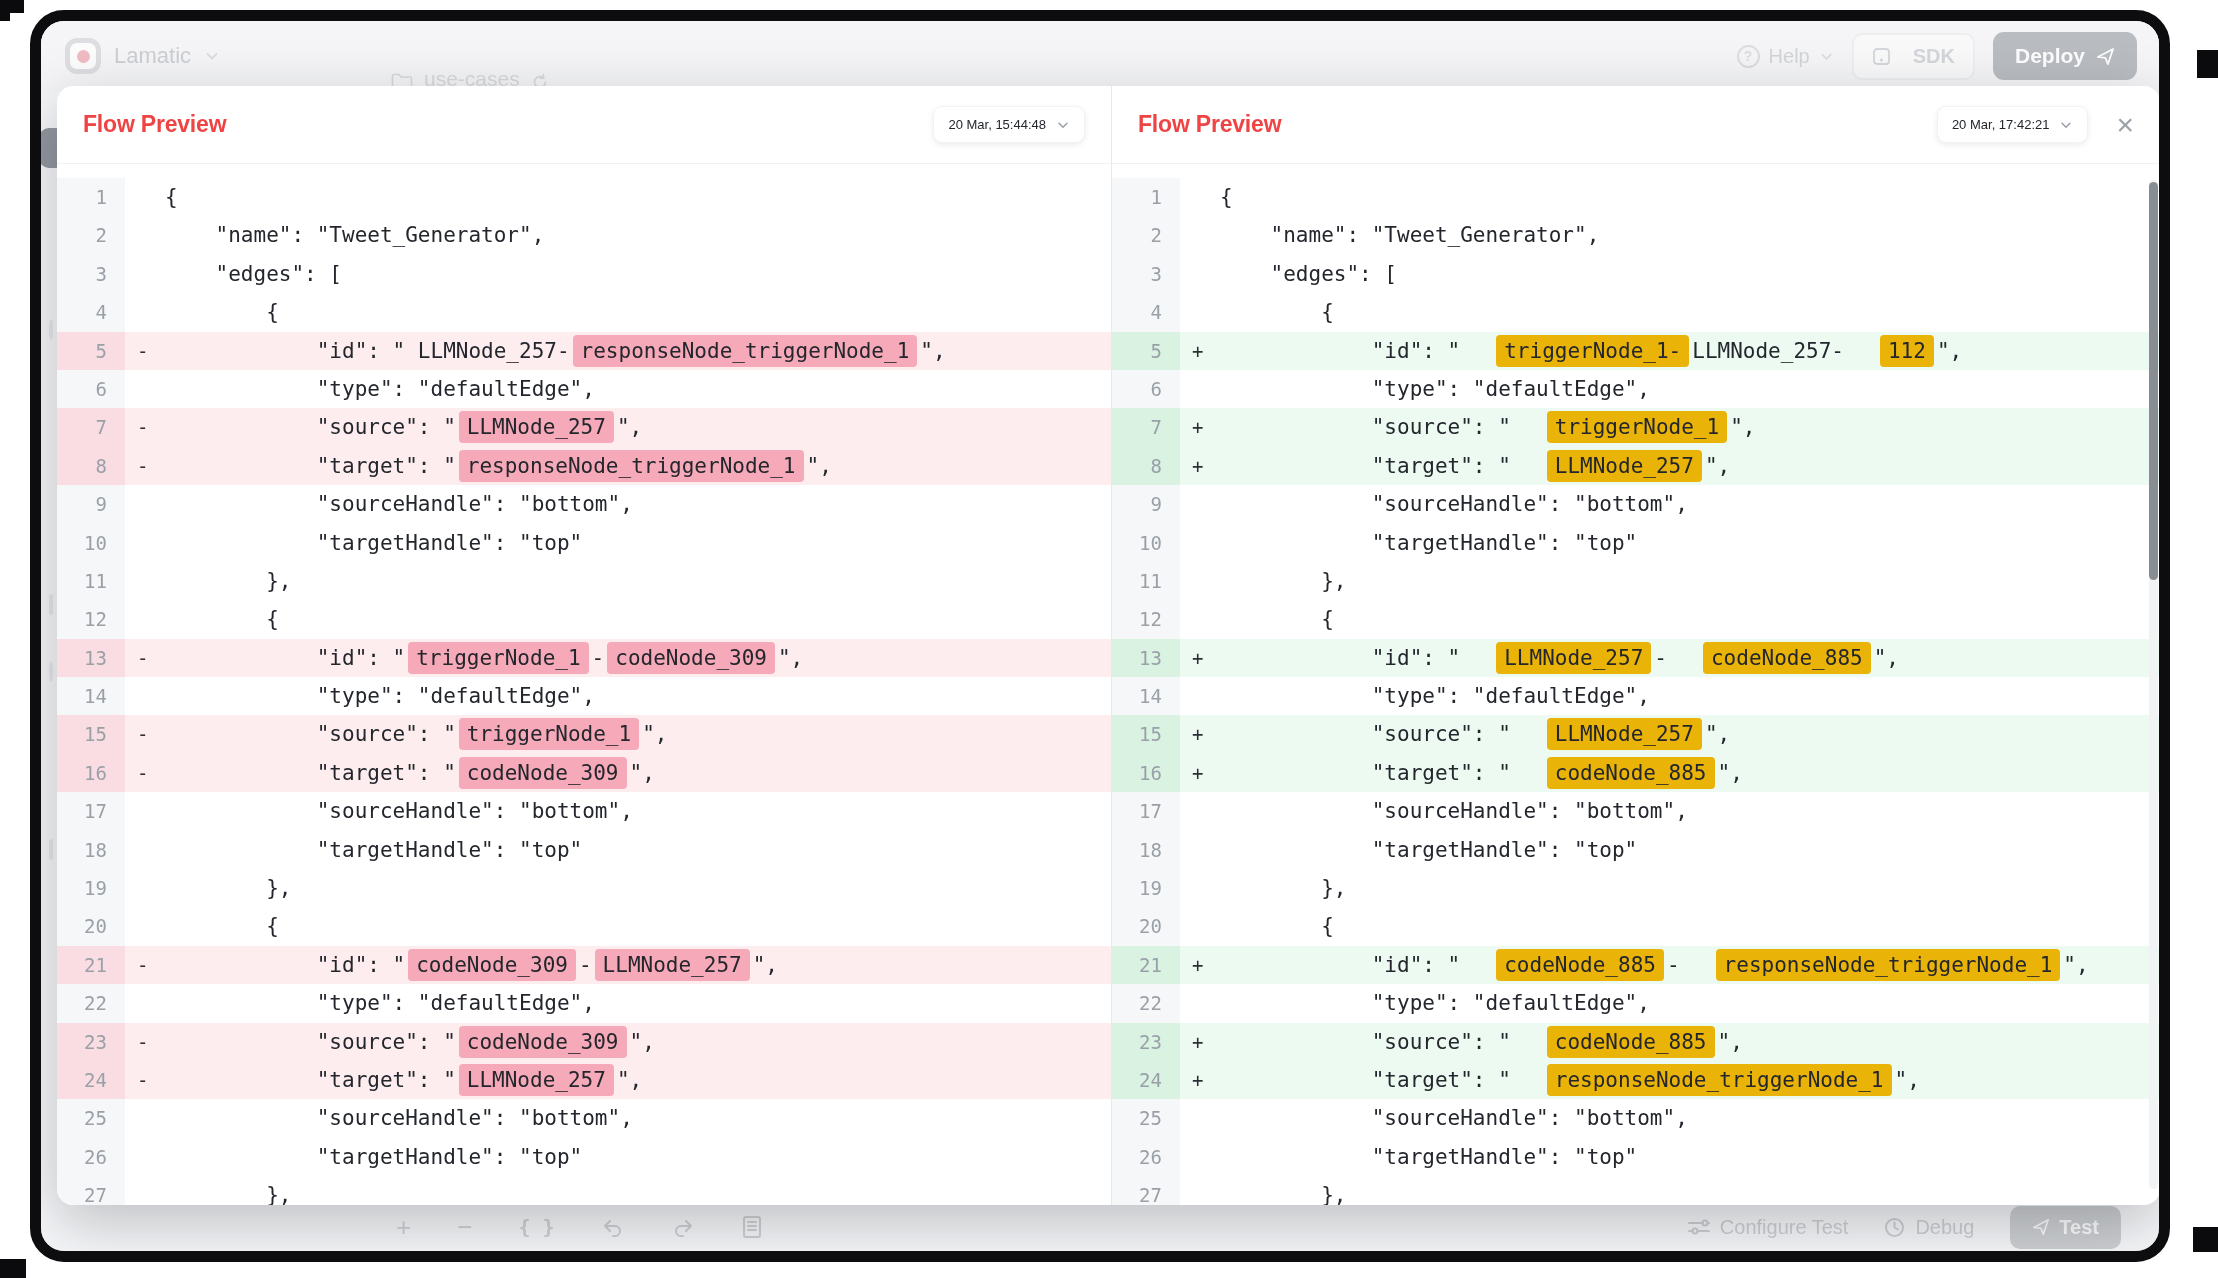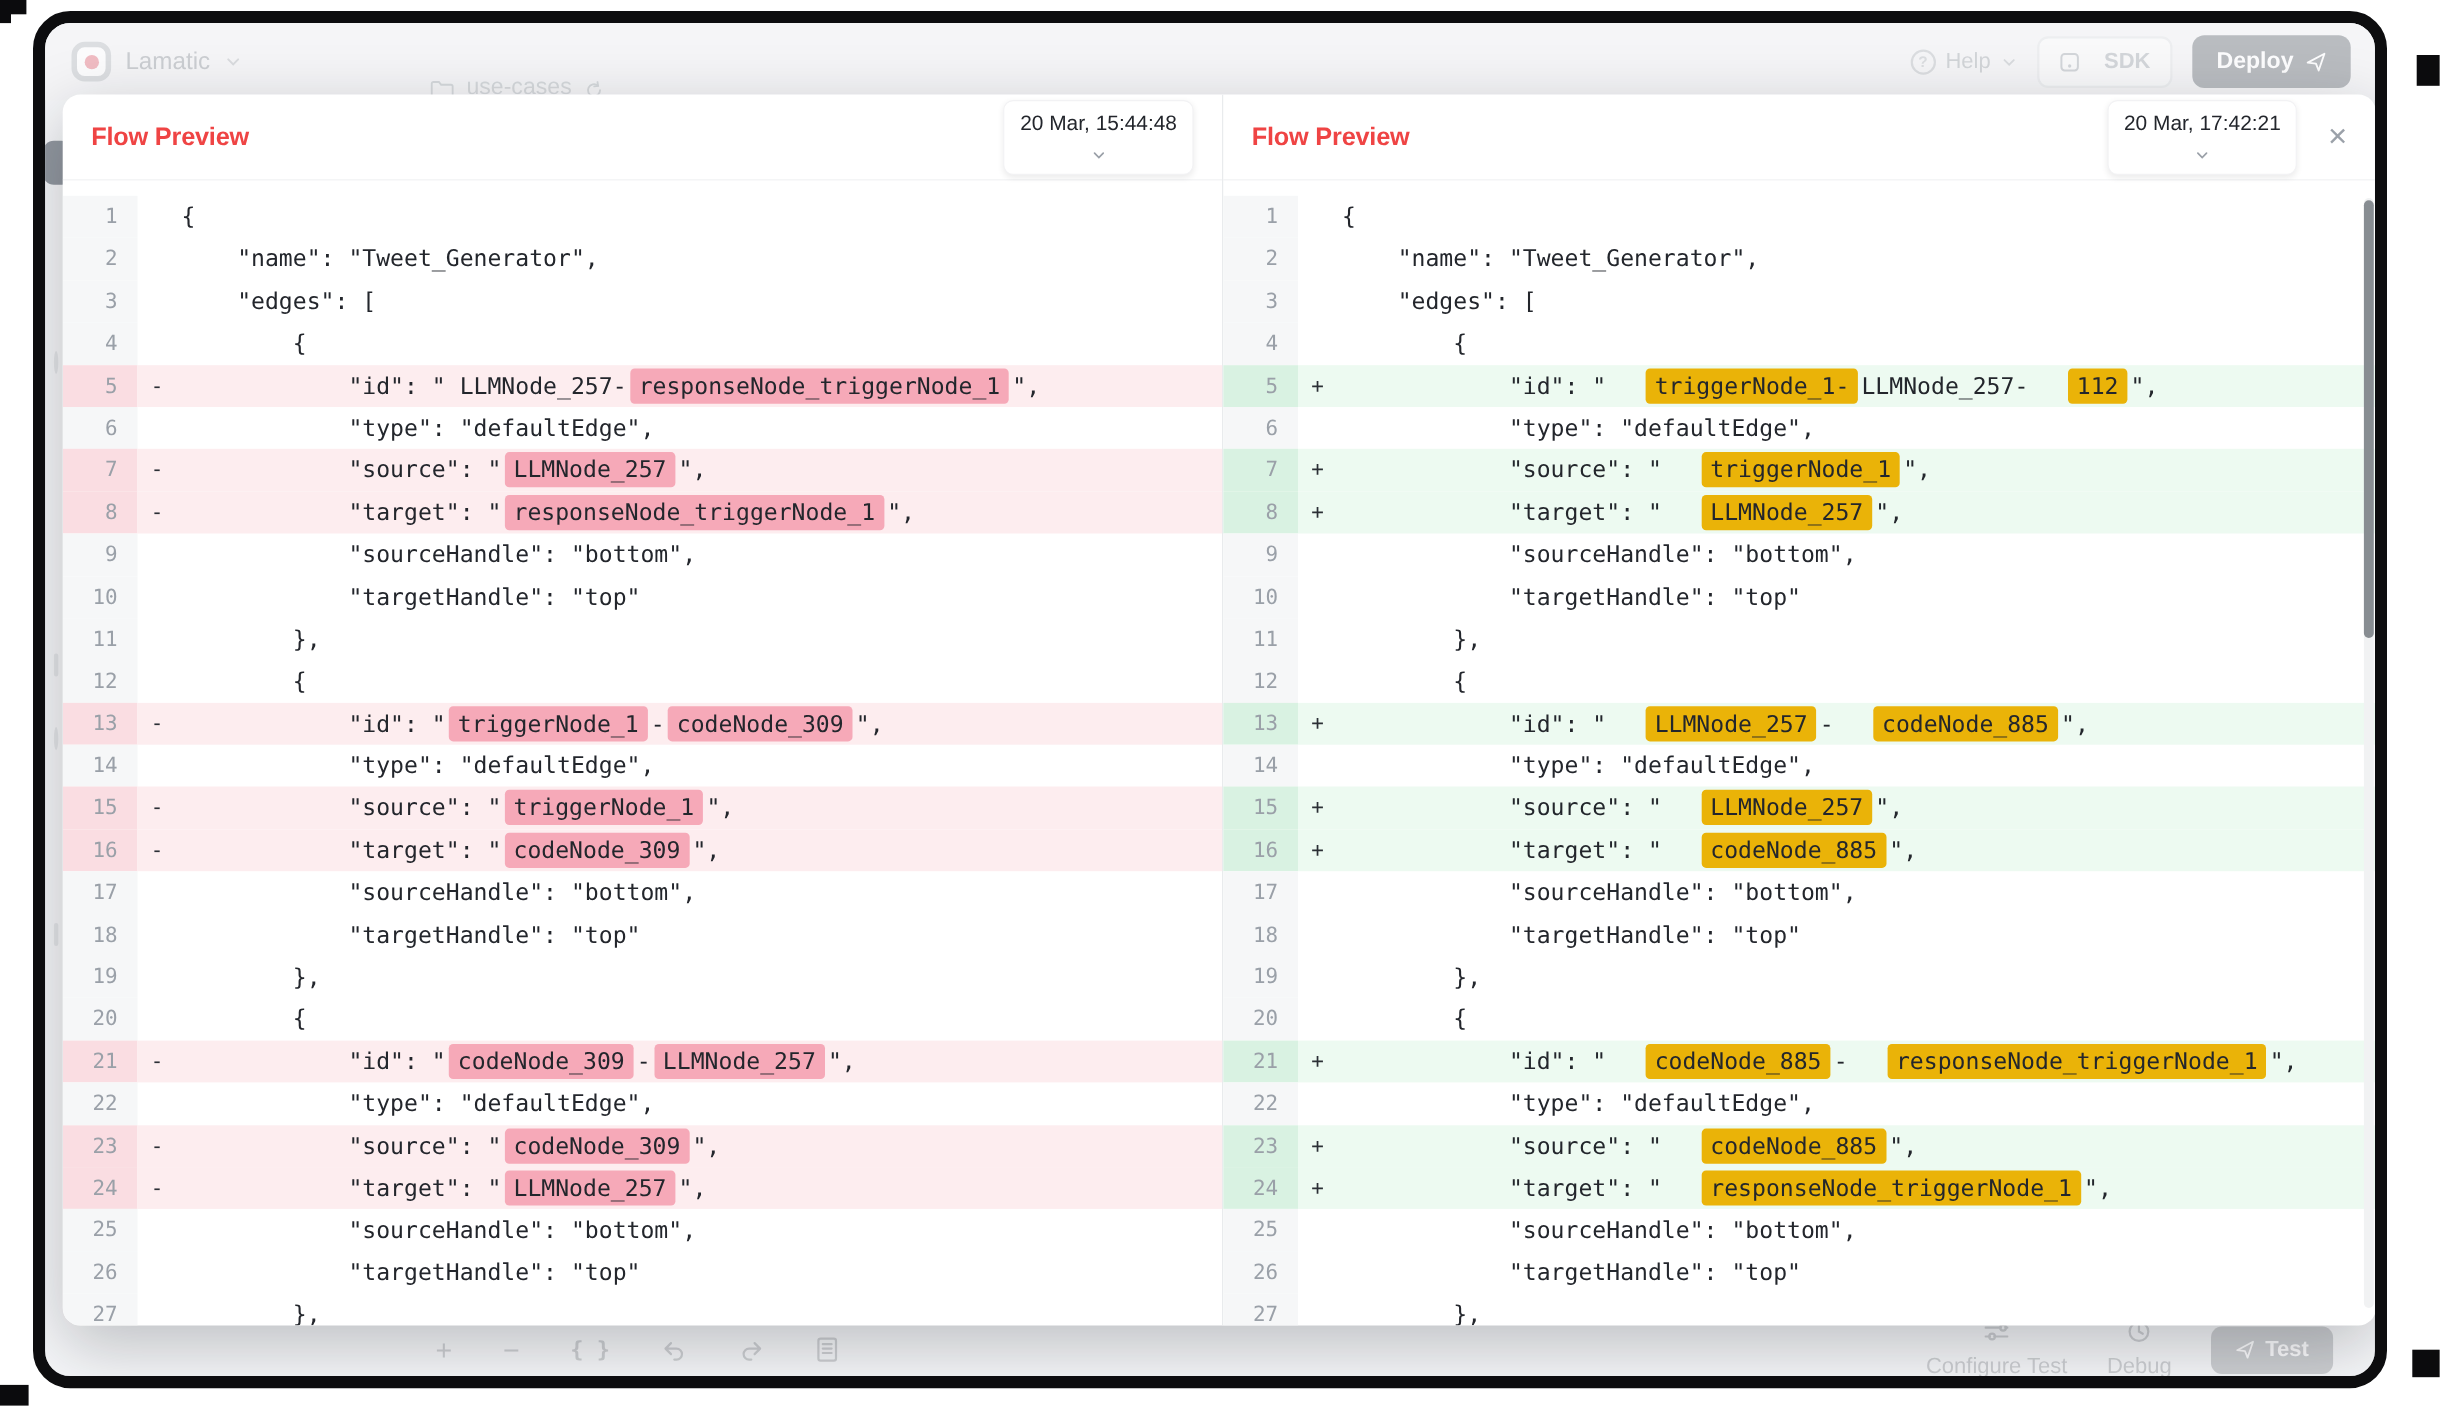--- a/index.html
+++ b/index.html
@@ -46,21 +46,21 @@
   .sidebar-hint { position:absolute; left:8px; color:#9ba0a7; opacity:.55; }
   .hint-sq { width:20px; height:20px; border:2px solid #9ba0a7; border-radius:5px; }
   .hint-ci { width:18px; height:18px; border:2px solid #9ba0a7; border-radius:50%; }
 
   .bottombar { position:absolute; left:0; top:1182px; width:100%; height:48px; }
   .bb-left { position:absolute; left:355px; top:0; height:48px; display:flex; align-items:center; gap:46px;
              color:#83898f; }
   .bb-ic { font-size:26px; font-weight:500; display:inline-flex; align-items:center; }
   .bb-ic.braces { font-family:"DejaVu Sans Mono", monospace; font-size:20px; font-weight:700; }
   .bb-right { position:absolute; right:38px; top:0; height:48px; display:flex; align-items:center; gap:36px; }
-  .bb-link { display:flex; align-items:center; gap:10px; color:#80868d; font-size:20px; font-weight:500;flex-direction:column; }
+  .bb-link { display:flex; align-items:center; gap:10px; color:#80868d; font-size:20px; font-weight:500; }
   .test-btn { display:flex; align-items:center; gap:9px; background:#82878d; color:#fff; border-radius:10px;
               padding:10px 22px; font-size:20px; font-weight:600; }
 
   
   .overlay { position:absolute; inset:0; background:rgba(251,252,253,.62); z-index:30; }
 
   .side-pill { position:absolute; left:-2px; top:107px; width:27px; height:40px; background:#9298a0;
                border-radius:10px; z-index:35; }
 
   
@@ -68,21 +68,21 @@
            border-radius:16px; z-index:50; box-shadow:0 18px 60px rgba(20,24,32,.25);
            display:flex; overflow:hidden; }
   .panel { display:flex; flex-direction:column; height:100%; }
   .panel.left { width:1055px; border-right:1px solid #e7e9eb; }
   .panel.right { flex:1; }
   .panel-header { height:78px; flex:none; display:flex; align-items:center; padding:0 26px;
                   border-bottom:1px solid #f0f1f3; }
   .panel-title { font-size:23px; font-weight:700; color:#ef4444; letter-spacing:-.2px; }
   .spacer { flex:1; }
   .ts-btn { display:flex; align-items:center; gap:10px; padding:10px 14px; border-radius:9px; background:#fff;
-            border:1px solid #f2f2f4; box-shadow:0 2px 6px rgba(0,0,0,.08); font-size:19px; color:#23262c;flex-direction:column; }
+            border:1px solid #f2f2f4; box-shadow:0 2px 6px rgba(0,0,0,.08); font-size:13px; color:#23262c; }
   .ts-chev { color:#9aa0a8; display:inline-flex; }
   .close-x { margin-left:28px; font-size:30px; line-height:1; color:#9ba1a9; font-weight:400; }
 
   .code-area { flex:1; padding-top:14px; overflow:hidden; }
   .row { display:flex; height:38.4px; }
   .ln { width:68px; flex:none; background:#f6f7f8; color:#9aa0a8; text-align:right; padding-right:18px;
         font-family:"DejaVu Sans Mono", monospace; font-size:19px; line-height:38.4px; }
   .row.d .ln { background:#fadde2; }
   .row.a .ln { background:#d9f2e2; }
   .codecell { flex:1; position:relative; padding-left:40px; white-space:pre; color:#23262c;

